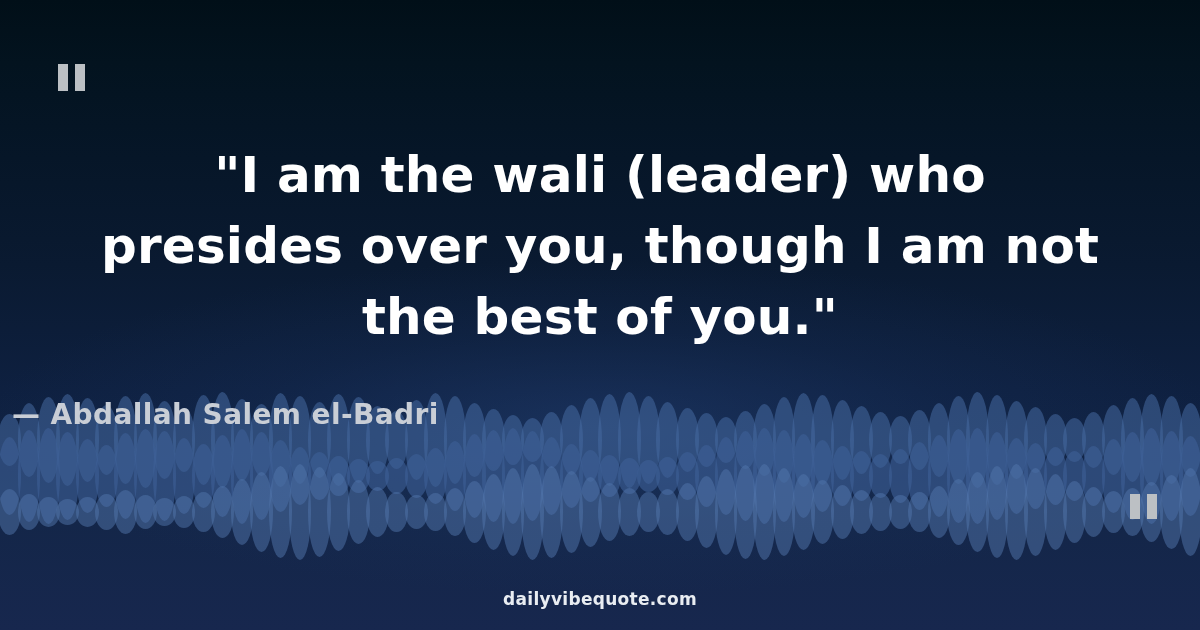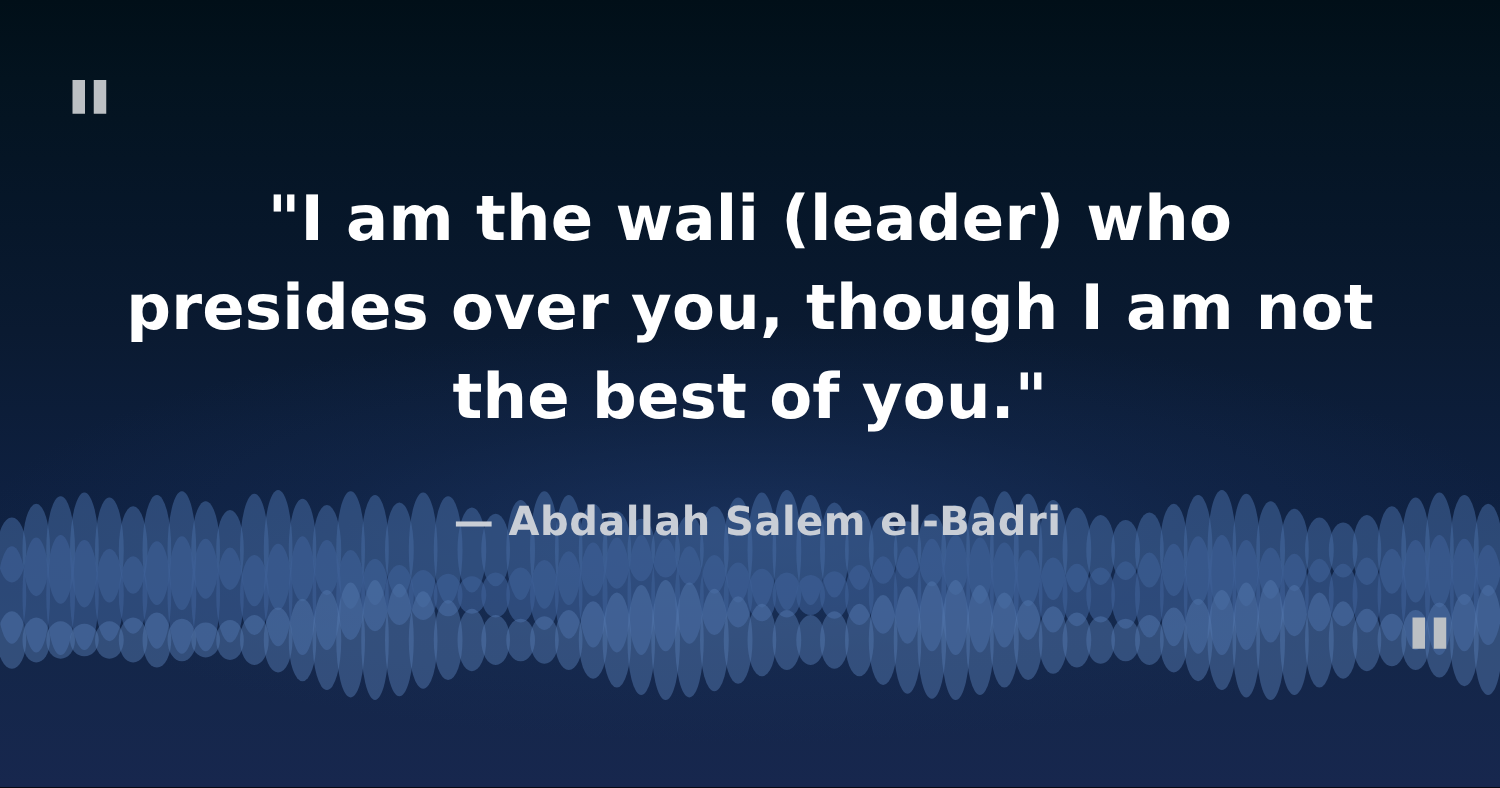--- a/index.html
+++ b/index.html
@@ -99,23 +99,23 @@
     letter-spacing: 0.2px;
     max-width: 1010px;
     margin-left: auto;
     margin-right: auto;
   }
   .attribution {
     position: absolute;
     left: 12px;
     right: 0;
     top: 398px;
-    text-align: center;
+    text-align: left;
     color: #c9ced6;
-    font-size: 32px;
+    font-size: 28px;
     font-weight: bold;
     letter-spacing: 0.4px;
     z-index: 3;
   }
   .footer {
     position: absolute;
     left: 0;
     right: 0;
     top: 589px;
     text-align: center;
@@ -337,14 +337,15 @@
     <p class="quote-text">"I am the wali (leader) who presides over you, though I am not the best of you."</p>
   </div>
 
   <div class="attribution">— Abdallah Salem el-Badri</div>
 
   <div class="qmark qmark-close">
     <span></span>
     <span></span>
   </div>
 
+  <div class="footer">dailyvibequote.com</div>
 
 </div>
 
 </body></html>

